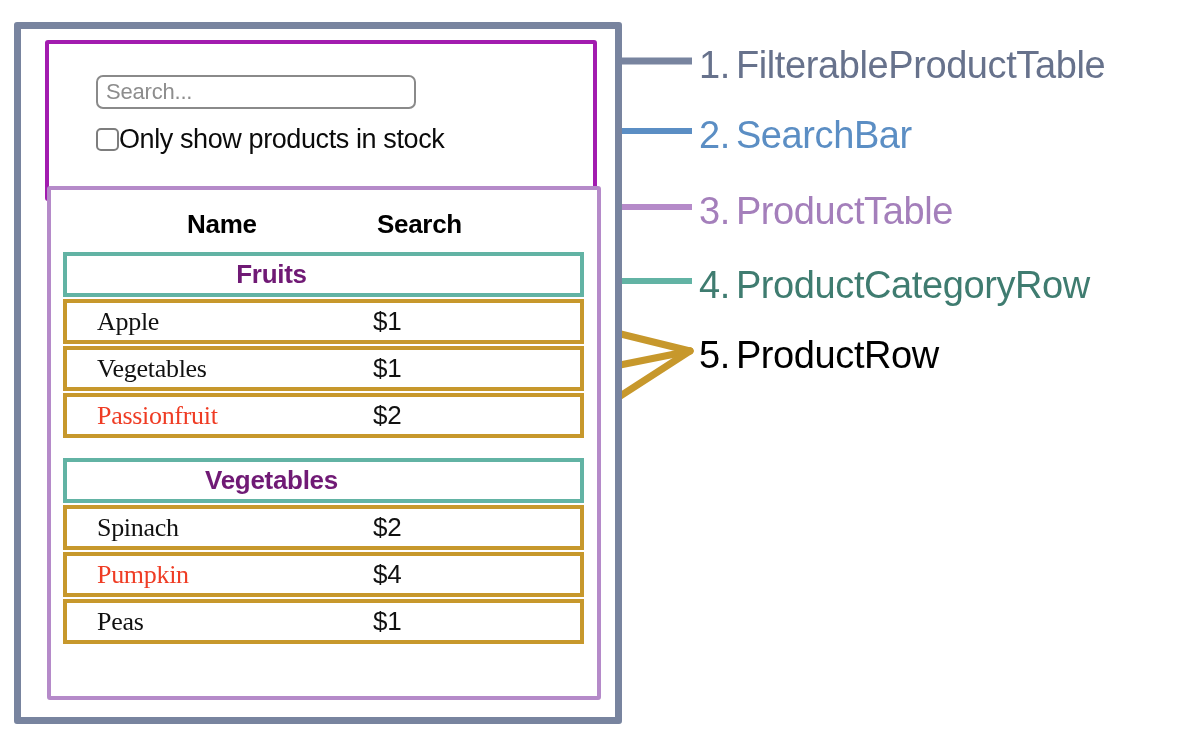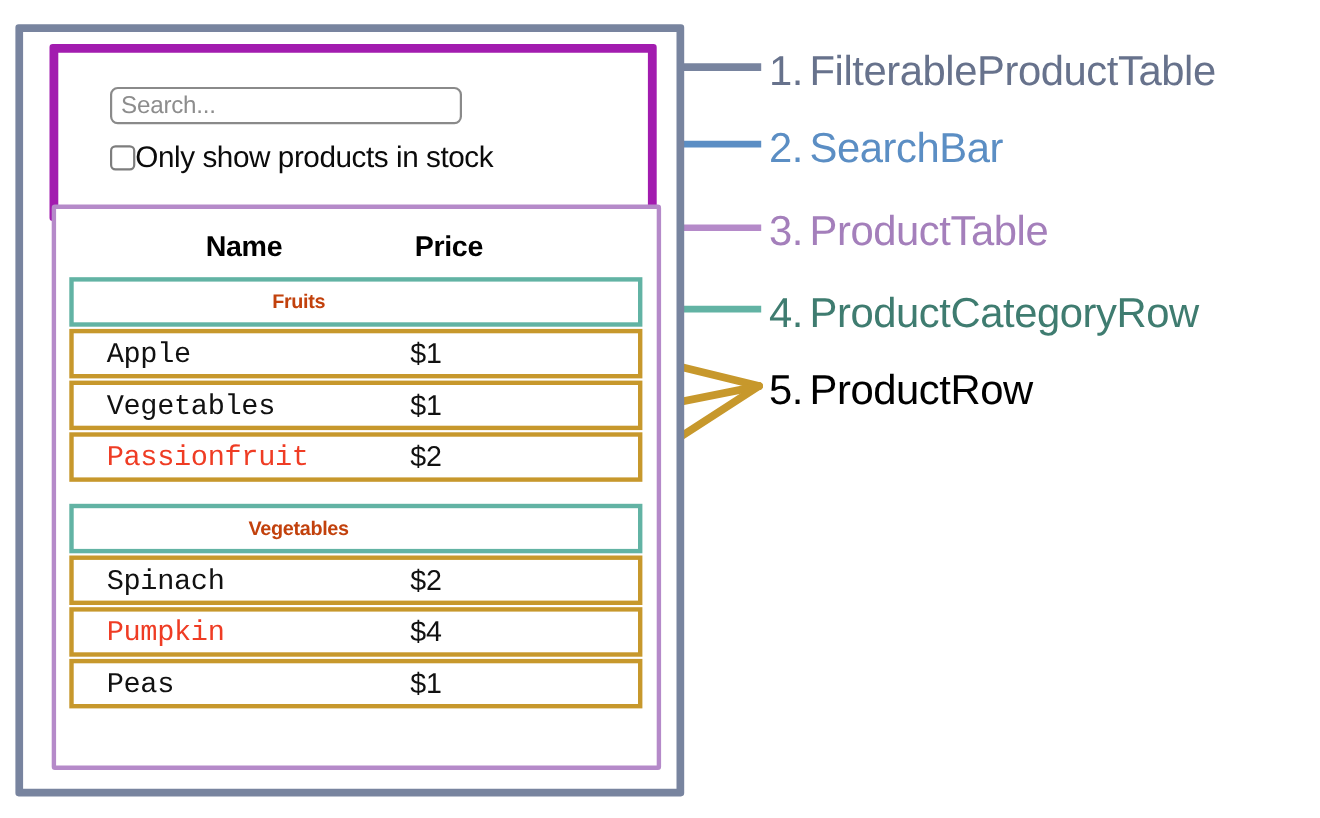--- a/index.html
+++ b/index.html
@@ -44,21 +44,21 @@
     background: #ffffff;
   }
 
   
   .frame-searchbar {
     position: absolute;
     left: 45px;
     top: 40px;
     width: 552px;
     height: 161px;
-    border: 8px solid #a21caf;
+    border: 4px solid #a21caf;
     border-radius: 3px;
     box-sizing: border-box;
     background: #ffffff;
   }
   .search-input {
     position: absolute;
     left: 47px;
     top: 31px;
     width: 320px;
     height: 34px;
@@ -153,36 +153,36 @@
     justify-content: center;
     margin-bottom: 2px;
   }
   .row.product {
     border: 4px solid #c7982c;
     margin-bottom: 2px;
   }
   .row.spacer-after { margin-bottom: 20px; }
 
   .cat-label {
-    font-size: 18px;
+    font-size: 26px;
     font-weight: bold;
-    color: #c2410c;
+    color: #701a75;
     letter-spacing: -0.3px;
     font-family: "Liberation Sans", sans-serif;
     
     transform: translateX(-52px);
   }
 
   .cell-name {
     position: absolute;
     left: 30px;
     font-size: 26px;
     color: #111111;
     letter-spacing: -0.3px;
-    font-family: Liberation Mono, monospace;
+    font-family: Liberation Serif, serif;
     text-align: right;
   }
   .cell-name.out-of-stock { color: #ef3c24; }
   .cell-price {
     position: absolute;
     left: 306px;
     font-size: 26px;
     color: #111111;
     letter-spacing: -0.3px;
     font-family: "Liberation Sans", sans-serif;
@@ -236,21 +236,21 @@
       <span class="checkbox-box"></span>
       <span class="checkbox-label">Only show products in stock</span>
     </div>
 
   </div>
 
   <div class="frame-producttable">
 
     <div class="table-head">
       <span class="th name">Name</span>
-      <span class="th price">Price</span>
+      <span class="th price">Search</span>
     </div>
 
     <div class="rows">
 
       <div class="row category">
         <span class="cat-label">Fruits</span>
       </div>
 
       <div class="row product">
         <span class="cell-name">Apple</span>

